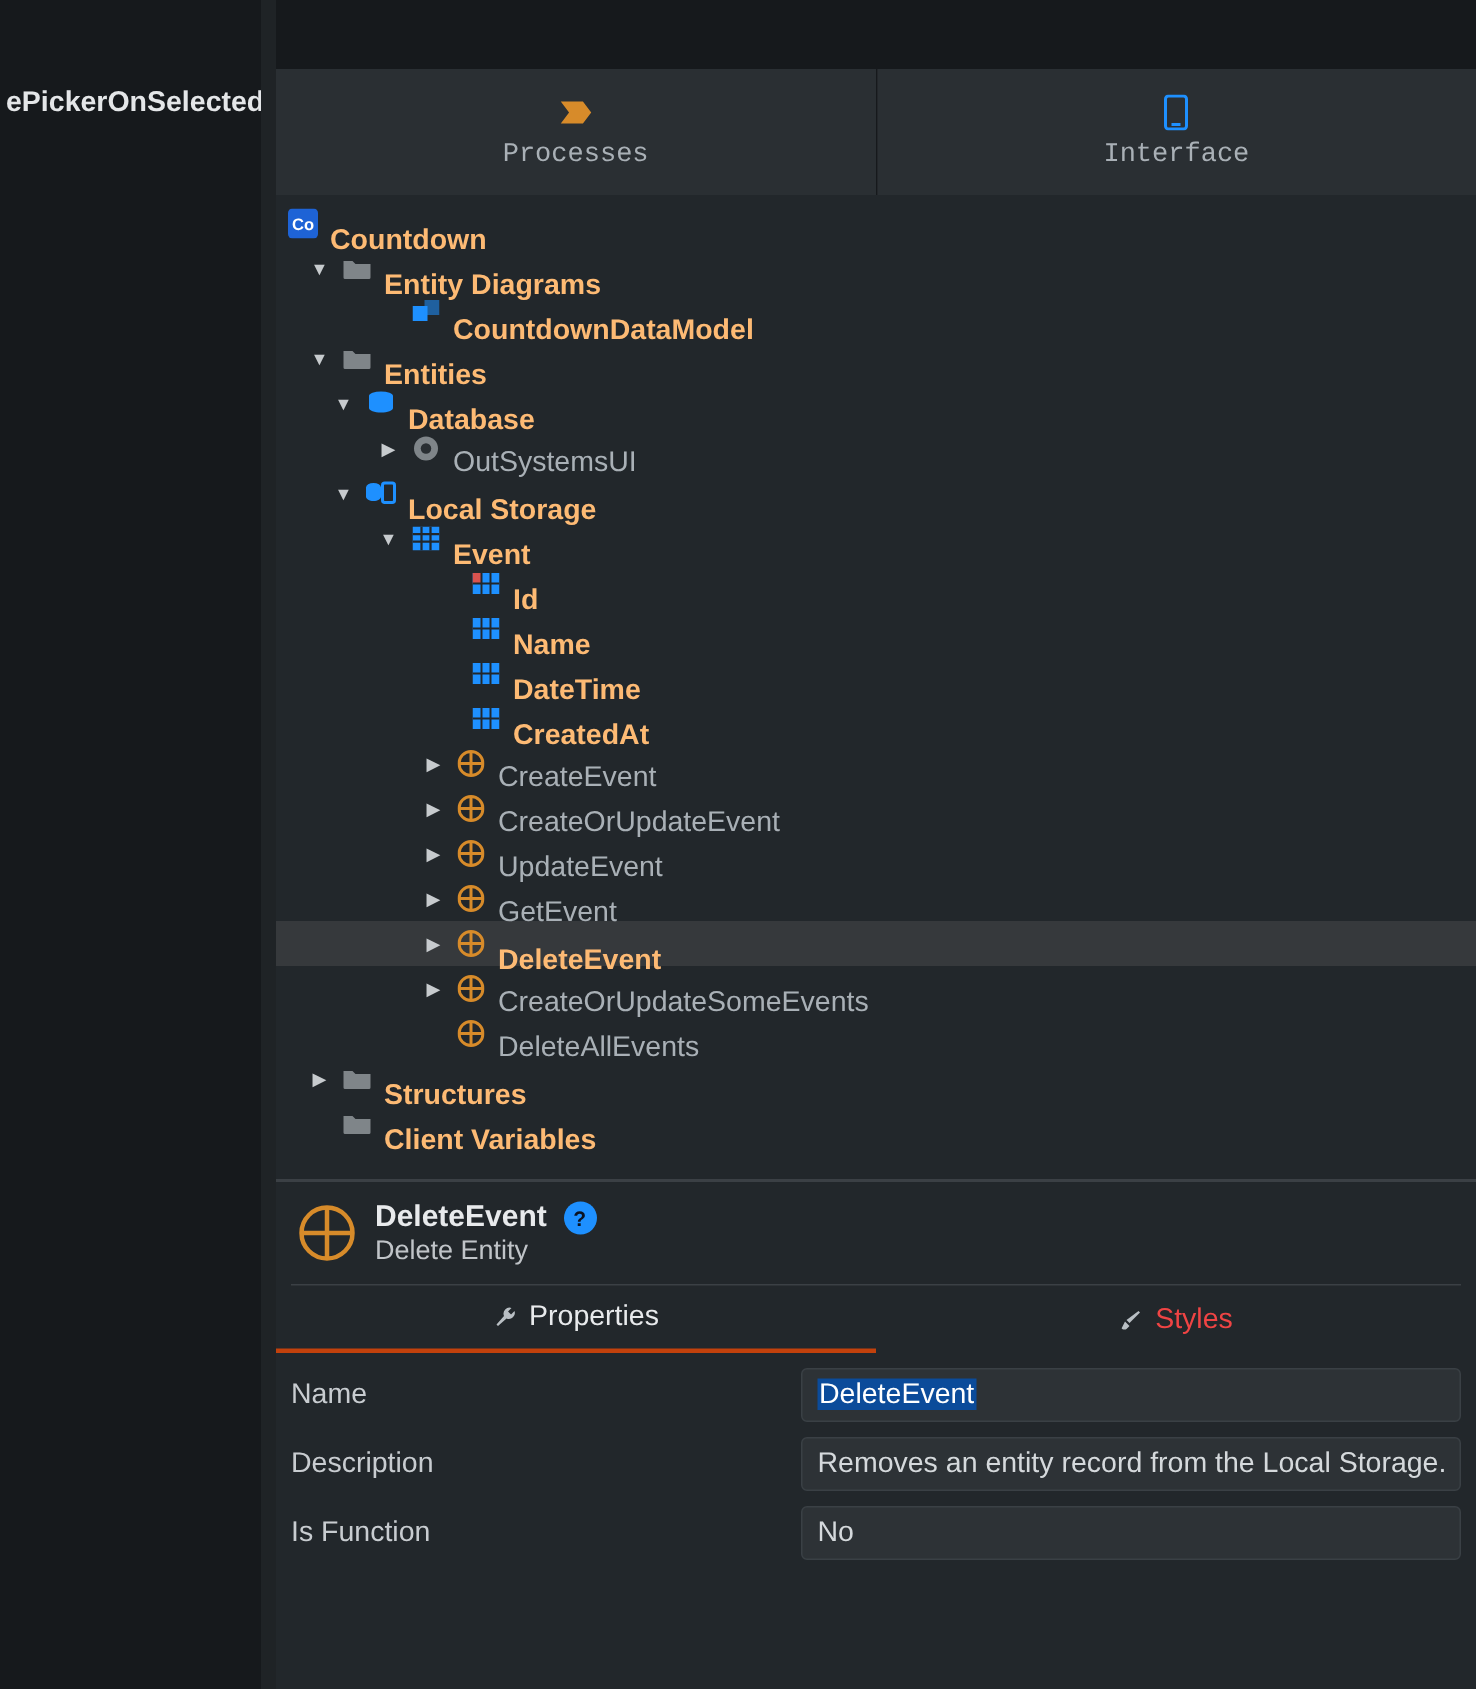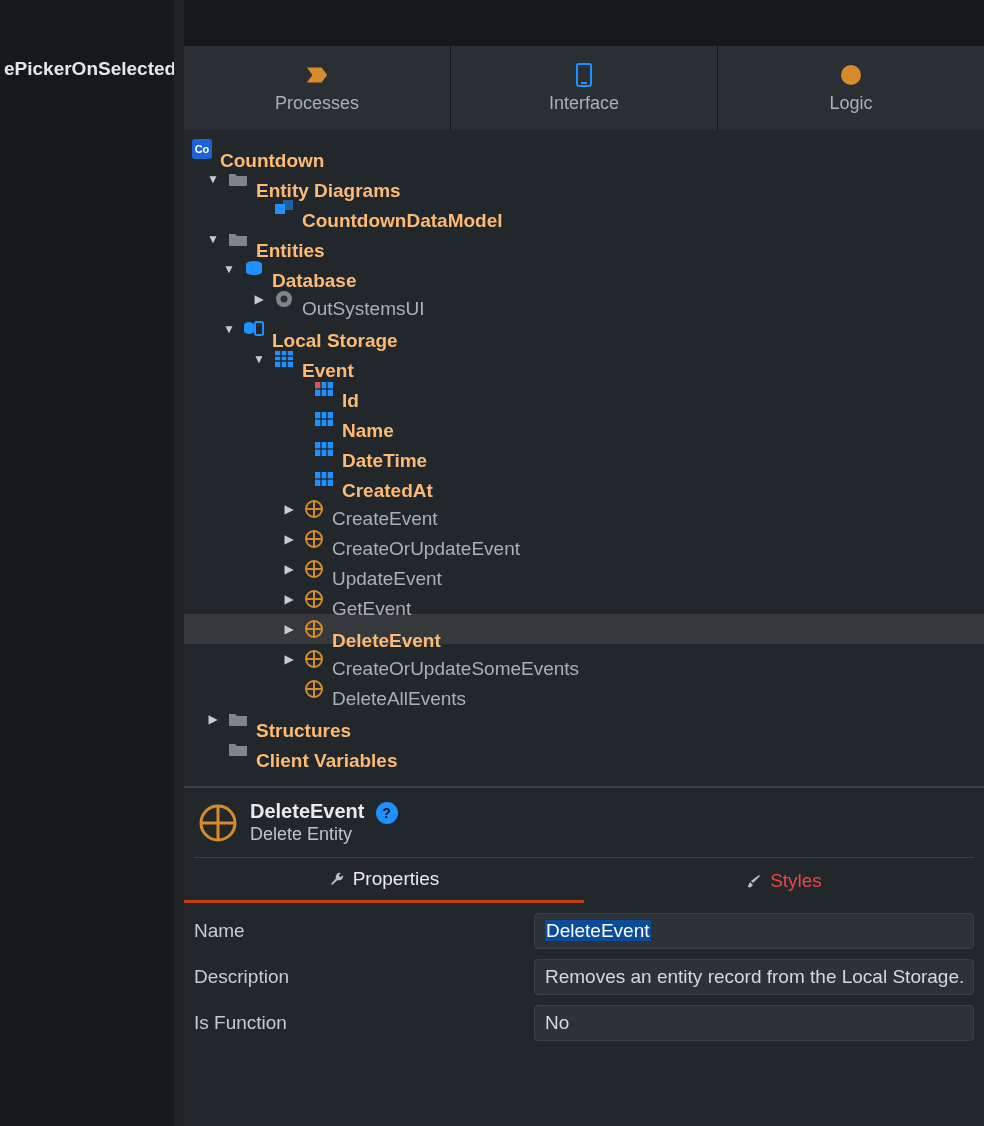--- a/index.html
+++ b/index.html
@@ -35,20 +35,21 @@
     left:184px; top:46px; right:0; bottom:0;
     display:flex;
     flex-direction:column;
     background:#22272b;
   }
   
   .tabs {
     display:flex;
     height:84px;
     background:#1c2023;
+    font-family:Liberation Mono, monospace;
   }
   .tab {
     flex:1;
     display:flex;
     flex-direction:column;
     align-items:center;
     justify-content:center;
     gap:6px;
     color:#a9b0b6;
     font-size:18px;
@@ -161,28 +162,20 @@
     </div>
     <div class="tab">
       <span class="t-icon">
         <svg width="16" height="24" viewBox="0 0 16 24">
             <rect x="1" y="1" width="14" height="22" rx="2" fill="none" stroke="#1e90ff" stroke-width="2"></rect>
             <rect x="5" y="19" width="6" height="2" fill="#1e90ff"></rect>
           </svg>
       </span>
       <span>Interface</span>
     </div>
-    <div class="tab">
-      <span class="t-icon">
-        <svg width="22" height="22" viewBox="0 0 22 22">
-            <circle cx="11" cy="11" r="10" fill="#d78b2a"></circle>
-          </svg>
-      </span>
-      <span>Logic</span>
-    </div>
   </div>
 
   <div class="tree-scroll">
     <div class="tree">
 
       <div class="row indent-0">
         <span class="ic">
           <svg width="20" height="20">
               <rect width="20" height="20" rx="3" fill="#1e63d6"></rect>
               <text x="10" y="14" text-anchor="middle" font-size="11" font-family="Arial" fill="#fff" font-weight="700">Co</text>

